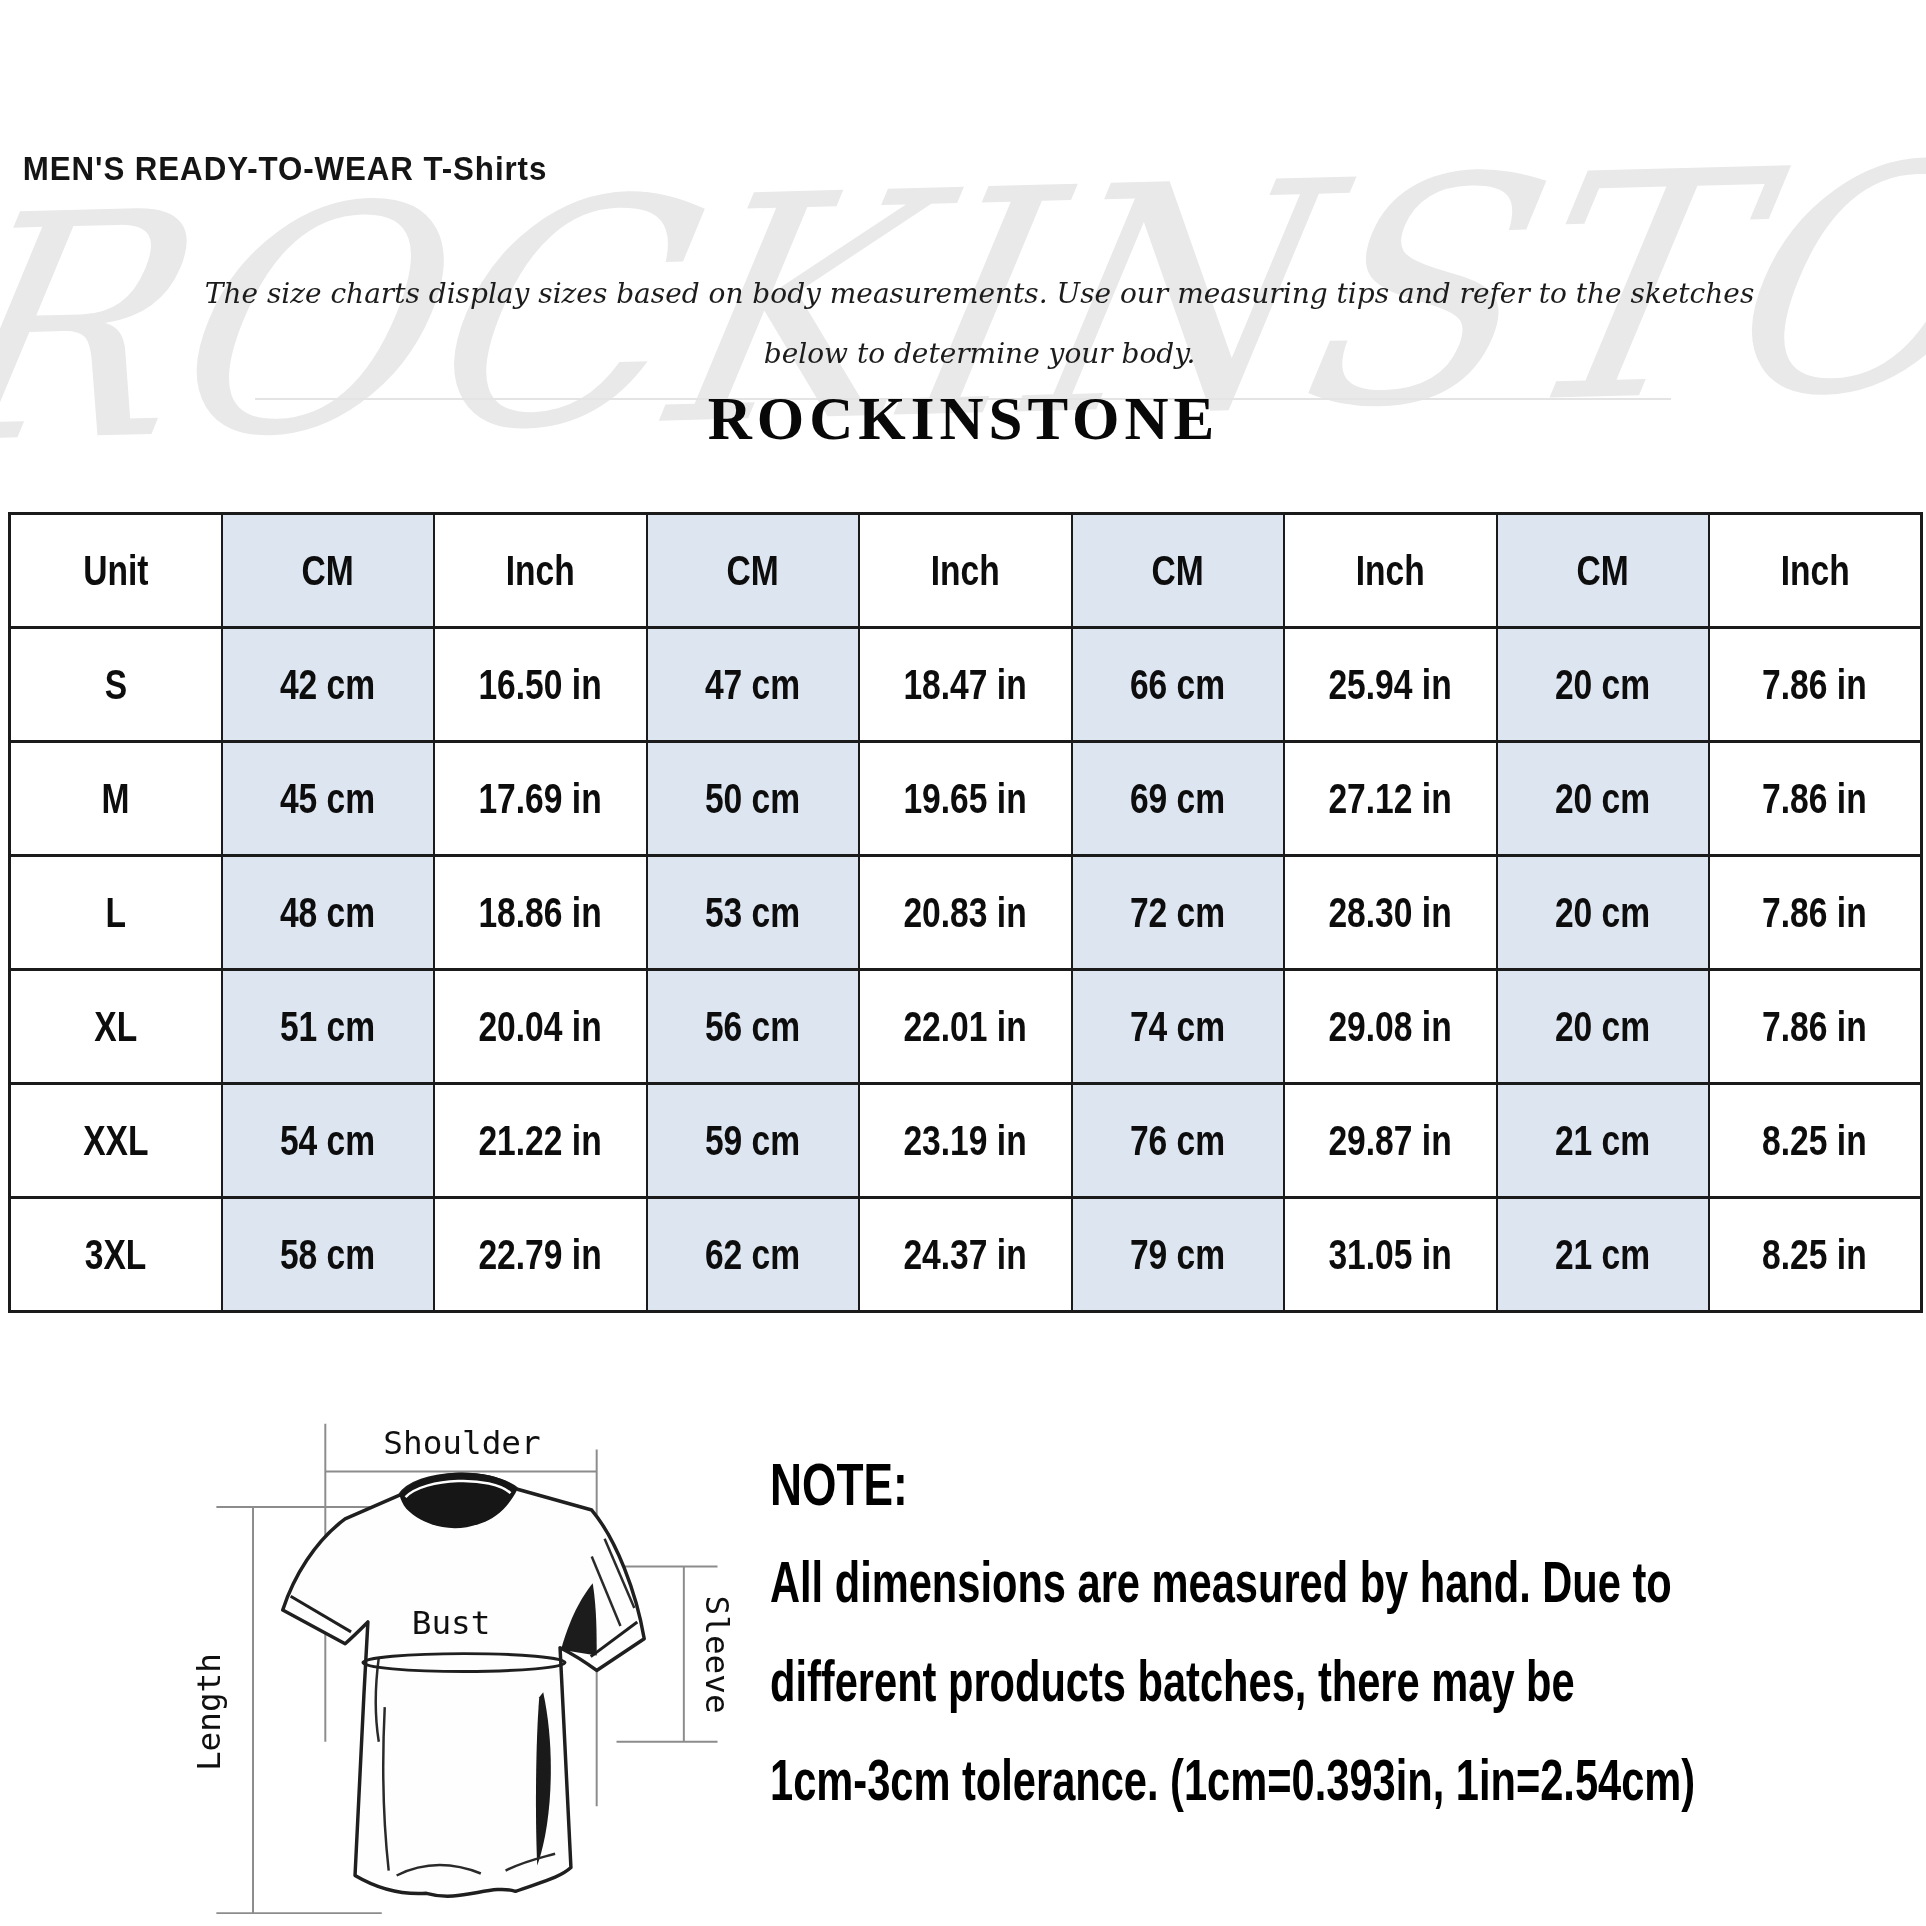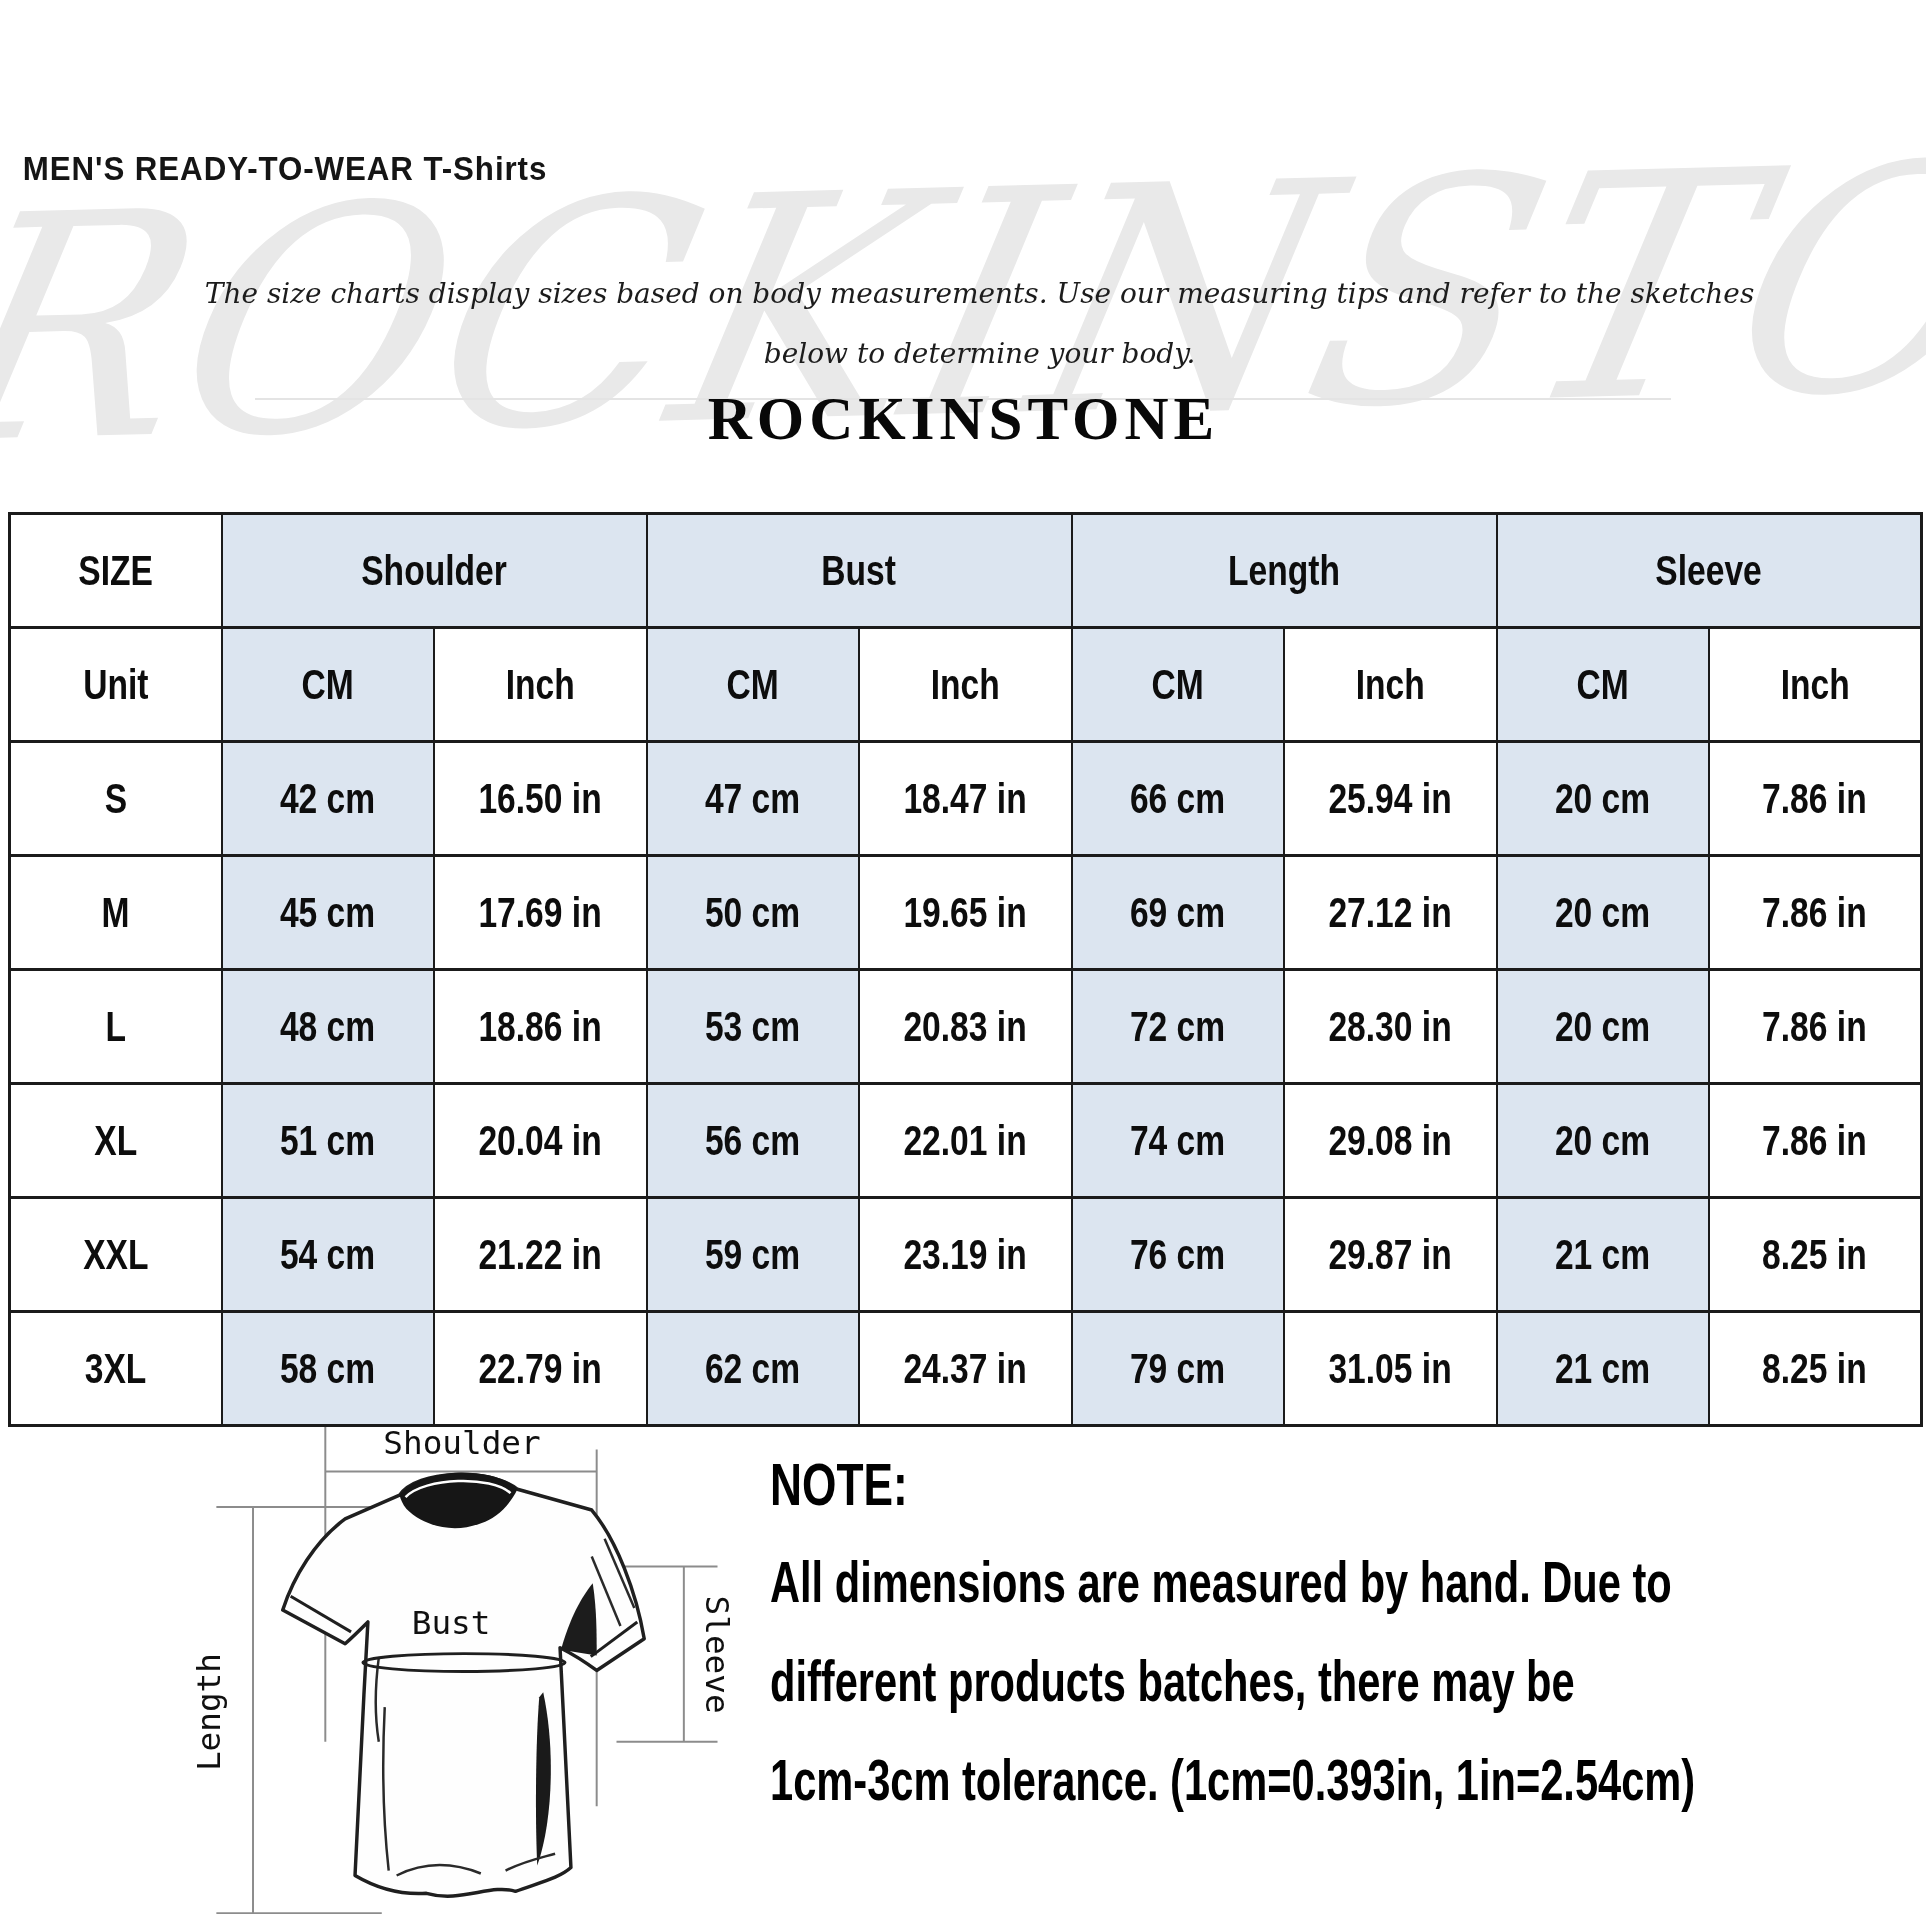--- a/index.html
+++ b/index.html
@@ -87,27 +87,20 @@
         <col style="width:213px">
       <col style="width:212px">
         <col style="width:213px">
         <col style="width:212px">
       <col style="width:213px">
         <col style="width:212px">
         <col style="width:213px">
     </colgroup>
     <tbody>
       <tr>
-        <td><span class="ct">SIZE</span></td>
-        <td class="blue" colspan="2"><span class="ct">Shoulder</span></td>
-        <td class="blue" colspan="2"><span class="ct">Bust</span></td>
-        <td class="blue" colspan="2"><span class="ct">Length</span></td>
-        <td class="blue" colspan="2"><span class="ct">Sleeve</span></td>
-      </tr>
-      <tr>
         <td><span class="ct">Unit</span></td>
         <td class="blue"><span class="ct">CM</span></td>
         <td><span class="ct">Inch</span></td>
         <td class="blue"><span class="ct">CM</span></td>
         <td><span class="ct">Inch</span></td>
         <td class="blue"><span class="ct">CM</span></td>
         <td><span class="ct">Inch</span></td>
         <td class="blue"><span class="ct">CM</span></td>
         <td><span class="ct">Inch</span></td>
       </tr>

